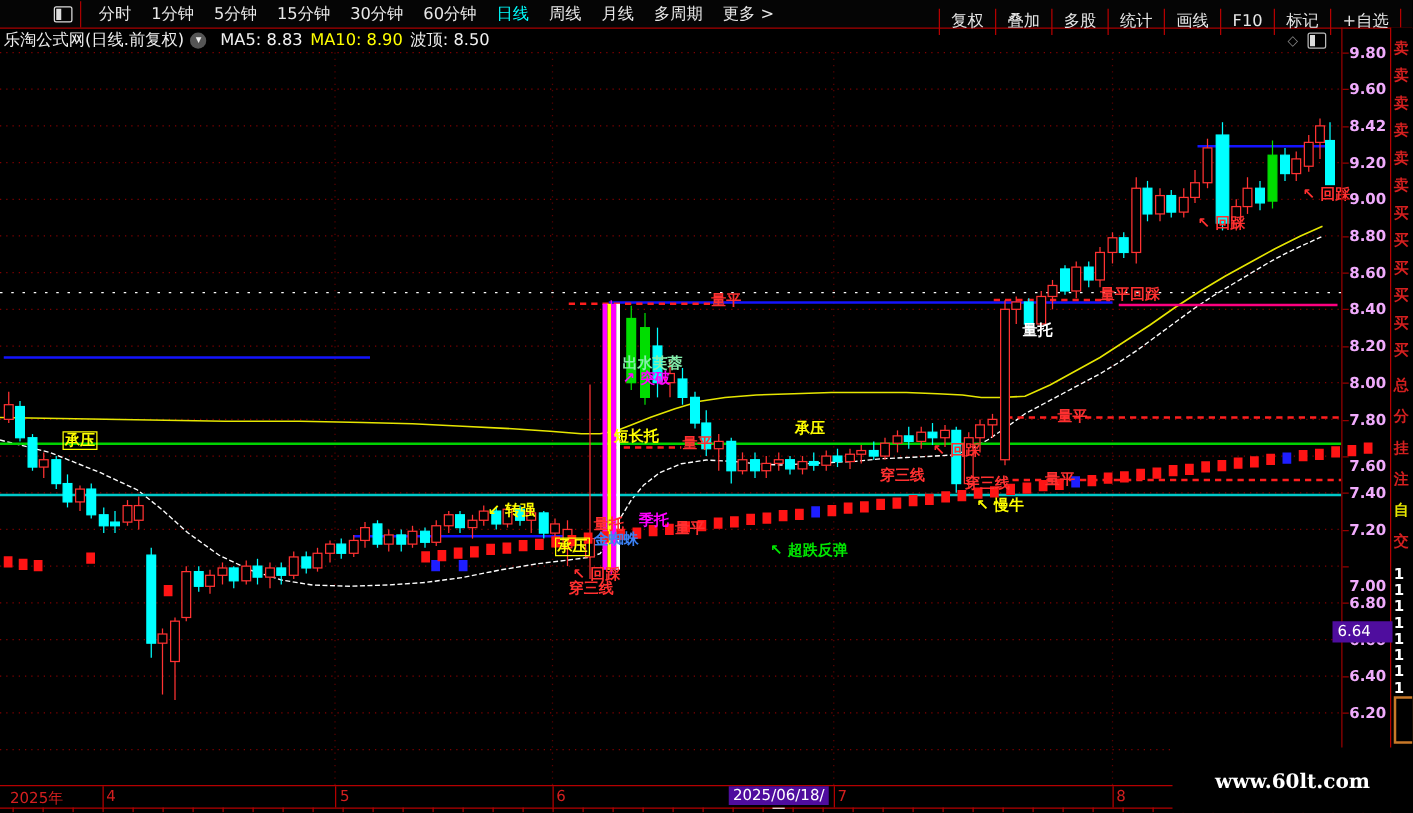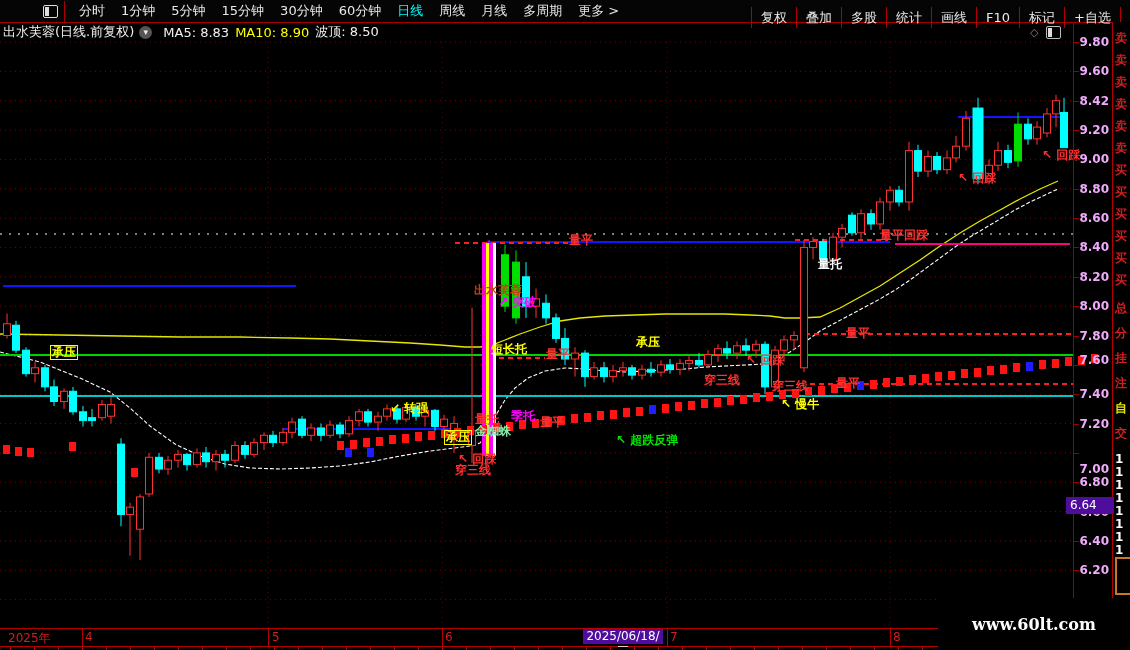--- a/index.html
+++ b/index.html
@@ -84,21 +84,21 @@
         <div class="rmi">统计</div>
         <div class="rmi">画线</div>
         <div class="rmi">F10</div>
         <div class="rmi">标记</div>
         <div class="rmi">+自选</div>
         <div class="rmi">返回</div>
       </div>
   </div>
 
   <div id="hdr">
-    <span class="t">出水芙蓉(日线.前复权)</span>
+    <span class="t">乐淘公式网(日线.前复权)</span>
     <span id="chev">▾</span>
     <span class="mwhite">MA5: 8.83</span>
     <span class="myellow">MA10: 8.90</span>
     <span class="mwhite">波顶: 8.50</span>
   </div>
   <div id="hdricons">
     <span>◇</span>
     <span>
         <div class="wi"></div>
       </span>
@@ -430,28 +430,28 @@
       <rect x="1052" y="359" width="7" height="9" fill="#ff1414"></rect>
       <rect x="1065" y="357" width="7" height="9" fill="#ff1414"></rect>
       <rect x="1078" y="356" width="7" height="9" fill="#ff1414"></rect>
       <rect x="1091" y="354" width="7" height="9" fill="#ff1414"></rect>
     </svg>
   <div id="annlayer">
       <div class="ann boxed" style="left: 50px; top: 345px; color: rgb(255, 255, 0);">承压</div>
       <div class="ann boxed" style="left: 444px; top: 430px; color: rgb(255, 255, 0);">承压</div>
       <div class="ann" style="left: 636px; top: 336px; color: rgb(255, 255, 0);">承压</div>
       <div class="ann" style="left: 491px; top: 343px; color: rgb(255, 255, 0);">短长托</div>
-      <div class="ann" style="left: 474px; top: 284px; color: #c2410c;">出水芙蓉</div>
+      <div class="ann" style="left: 498px; top: 284px; color: #86efac;">出水芙蓉</div>
       <div class="ann" style="left: 498px; top: 296px; color: rgb(255, 0, 255);">↗ 突破</div>
       <div class="ann" style="left: 569px; top: 234px; color: rgb(255, 48, 48);">量平</div>
       <div class="ann" style="left: 390px; top: 402px; color: rgb(255, 255, 0);">↙ 转强</div>
       <div class="ann" style="left: 475px; top: 413px; color: rgb(255, 48, 48);">量托</div>
       <div class="ann" style="left: 511px; top: 410px; color: rgb(255, 0, 255);">季托</div>
       <div class="ann" style="left: 540px; top: 416px; color: rgb(255, 48, 48);">量平</div>
-      <div class="ann" style="left: 475px; top: 425px; color: #86efac;">金蜘蛛</div>
+      <div class="ann" style="left: 475px; top: 425px; color: #3b82f6;">金蜘蛛</div>
       <div class="ann" style="left: 546px; top: 348px; color: rgb(255, 48, 48);">量平</div>
       <div class="ann" style="left: 458px; top: 453px; color: rgb(255, 48, 48);">↖ 回踩</div>
       <div class="ann" style="left: 455px; top: 464px; color: rgb(255, 48, 48);">穿三线</div>
       <div class="ann" style="left: 616px; top: 434px; color: rgb(0, 230, 0);">↖ 超跌反弹</div>
       <div class="ann" style="left: 704px; top: 374px; color: rgb(255, 48, 48);">穿三线</div>
       <div class="ann" style="left: 746px; top: 354px; color: rgb(255, 48, 48);">↖ 回踩</div>
       <div class="ann" style="left: 772px; top: 380px; color: rgb(255, 48, 48);">穿三线</div>
       <div class="ann" style="left: 836px; top: 377px; color: rgb(255, 48, 48);">量平</div>
       <div class="ann" style="left: 846px; top: 327px; color: rgb(255, 48, 48);">量平</div>
       <div class="ann" style="left: 781px; top: 398px; color: rgb(255, 255, 0);">↖ 慢牛</div>
@@ -477,21 +477,21 @@
       <div class="ax" style="top: 189.1px;">8.60</div>
       <div class="tick" style="top: 196.1px;"></div>
       <div class="ax" style="top: 218.45px;">8.40</div>
       <div class="tick" style="top: 225.45px;"></div>
       <div class="ax" style="top: 247.8px;">8.20</div>
       <div class="tick" style="top: 254.8px;"></div>
       <div class="ax" style="top: 277.15px;">8.00</div>
       <div class="tick" style="top: 284.15px;"></div>
       <div class="ax" style="top: 306.5px;">7.80</div>
       <div class="tick" style="top: 313.5px;"></div>
-      <div class="ax" style="top: 331px;">7.60</div>
+      <div class="ax" style="top: 344px;">7.60</div>
       <div class="tick" style="top: 342.85px;"></div>
       <div class="ax" style="top: 365.2px;">7.40</div>
       <div class="tick" style="top: 372.2px;"></div>
       <div class="ax" style="top: 394.55px;">7.20</div>
       <div class="tick" style="top: 401.55px;"></div>
       <div class="ax" style="top: 440px;">7.00</div>
       <div class="tick" style="top: 430.9px;"></div>
       <div class="ax" style="top: 453.25px;">6.80</div>
       <div class="tick" style="top: 460.25px;"></div>
       <div class="ax" style="top: 482.6px;">6.60</div>

